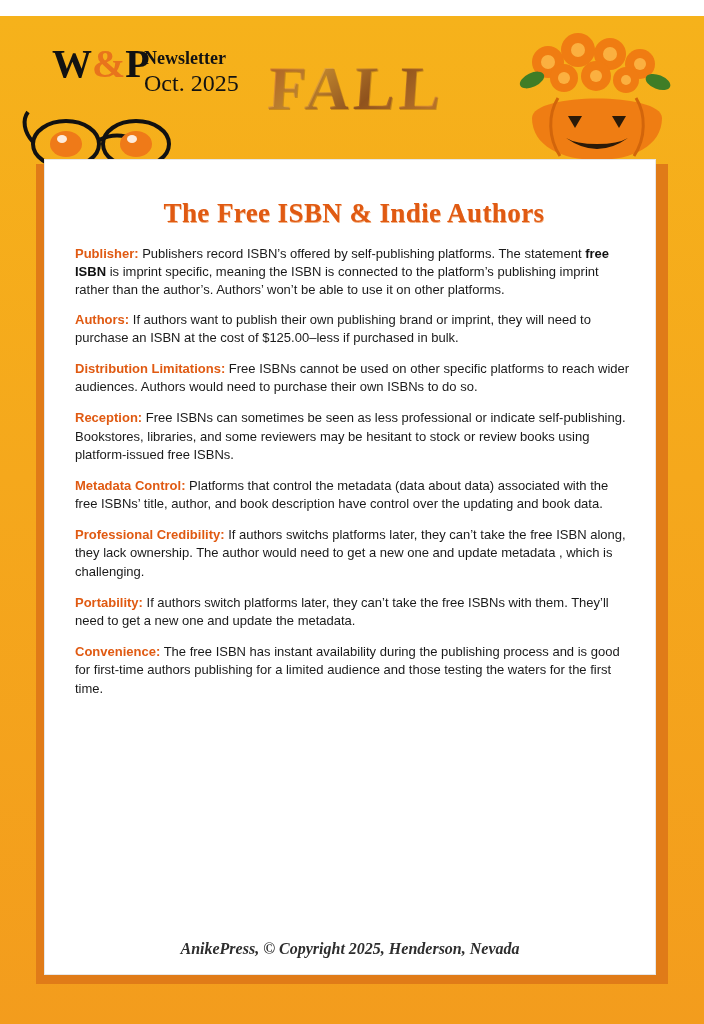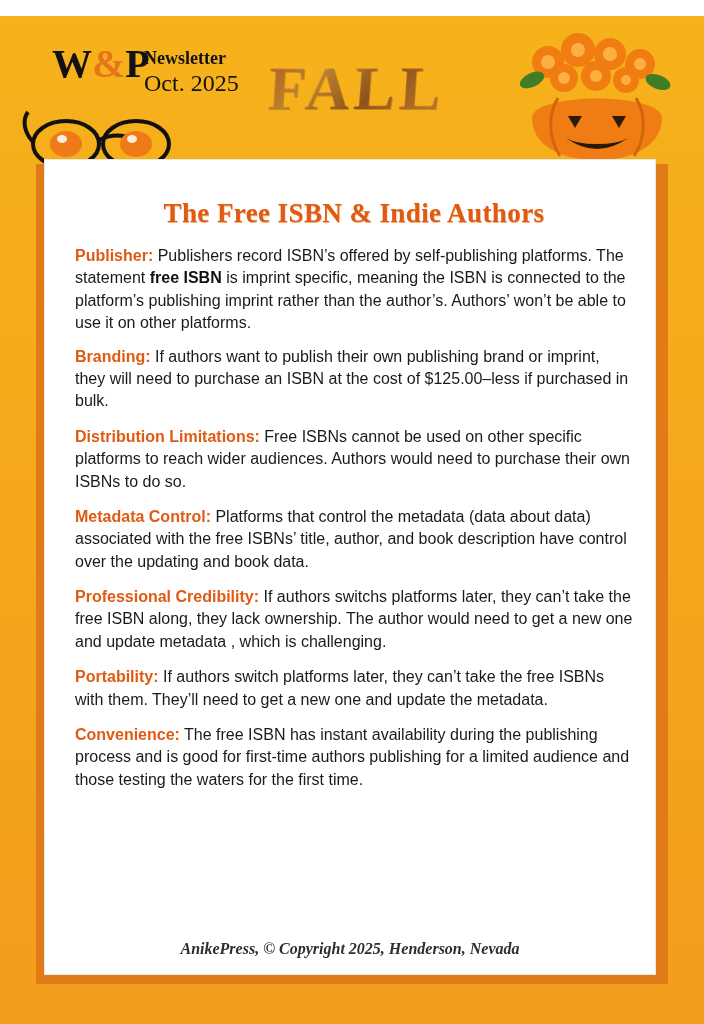--- a/index.html
+++ b/index.html
@@ -135,21 +135,21 @@
     margin: 12px 0 16px 0;
     text-shadow: 0.5px 0.5px 0 #f3b183;
   }
   .intro {
     font-size: 15.4px;
     line-height: 1.42;
     color: #1a1a1a;
     margin-bottom: 10px;
   }
   .para {
-    font-size: 16px;
+    font-size: 13px;
     line-height: 1.40;
     color: #1a1a1a;
     margin-bottom: 13px;
   }
   .para.tight { margin-bottom: 11px; }
   .term {
     color: #e05a12;
     font-weight: bold;
   }
   .bold { font-weight: bold; color: #111; }
@@ -237,27 +237,30 @@
   <div class="card">
 
     <div class="headline">The Free  ISBN &amp; Indie Authors</div>
 
 
     <div class="para tight">
       <span class="term">Publisher:</span><span> Publishers record ISBN’s offered by self-publishing platforms. The  statement </span><span class="bold">free ISBN</span><span> is imprint specific, meaning the ISBN is connected to the platform’s publishing imprint rather than the author’s. Authors’ won’t be able to use it on other platforms.</span>
     </div>
 
     <div class="para">
-      <span class="term">Branding:</span><span> If authors want to publish their own publishing brand or imprint, they will need to purchase an  ISBN at the cost of $125.00–less if purchased in bulk.</span>
+      <span class="term">Authors:</span><span> If authors want to publish their own publishing brand or imprint, they will need to purchase an  ISBN at the cost of $125.00–less if purchased in bulk.</span>
     </div>
 
     <div class="para">
       <span class="term">Distribution Limitations:</span><span> Free ISBNs cannot be used on other specific platforms to reach wider audiences. Authors would need to purchase their own ISBNs to do so.</span>
     </div>
 
+    <div class="para">
+      <span class="term">Reception:</span><span> Free ISBNs can sometimes be seen as less professional or indicate self-publishing.  Bookstores, libraries, and some reviewers may be hesitant to stock or review books using platform-issued free ISBNs.</span>
+    </div>
 
     <div class="para">
       <span class="term">Metadata Control:</span><span> Platforms that control the metadata (data about data) associated with the free ISBNs’ title, author, and book description have control over the updating and book data.</span>
     </div>
 
     <div class="para">
       <span class="term">Professional Credibility:</span><span> If authors switchs platforms later, they can’t take the free ISBN along, they lack ownership. The author would need to get a new one and update metadata , which is challenging.</span>
     </div>
 
     <div class="para">

